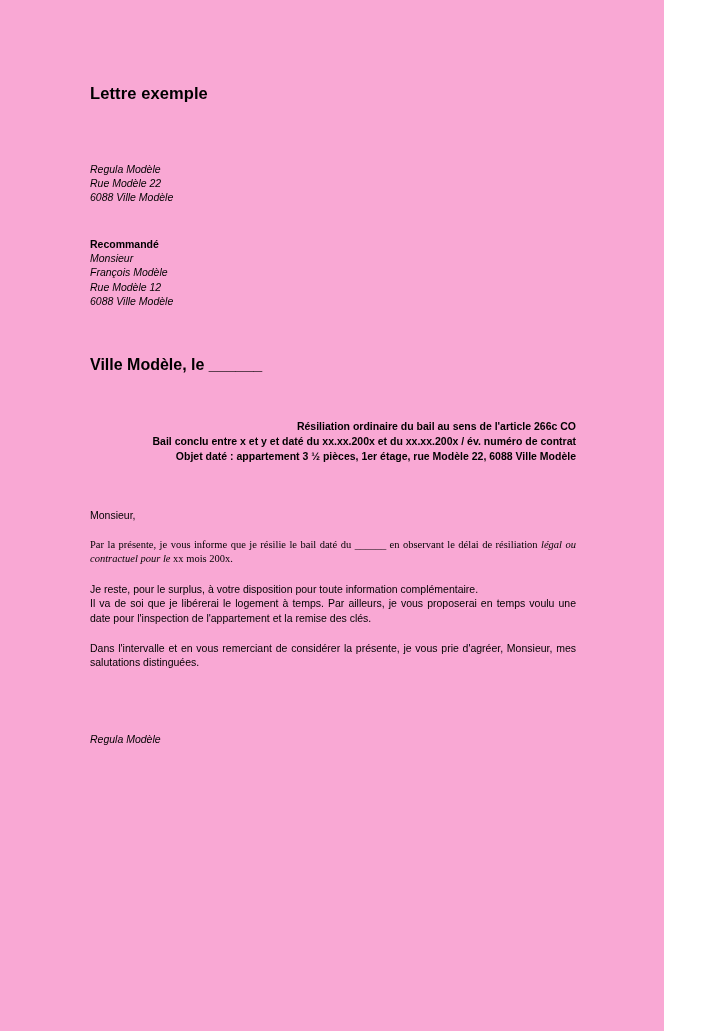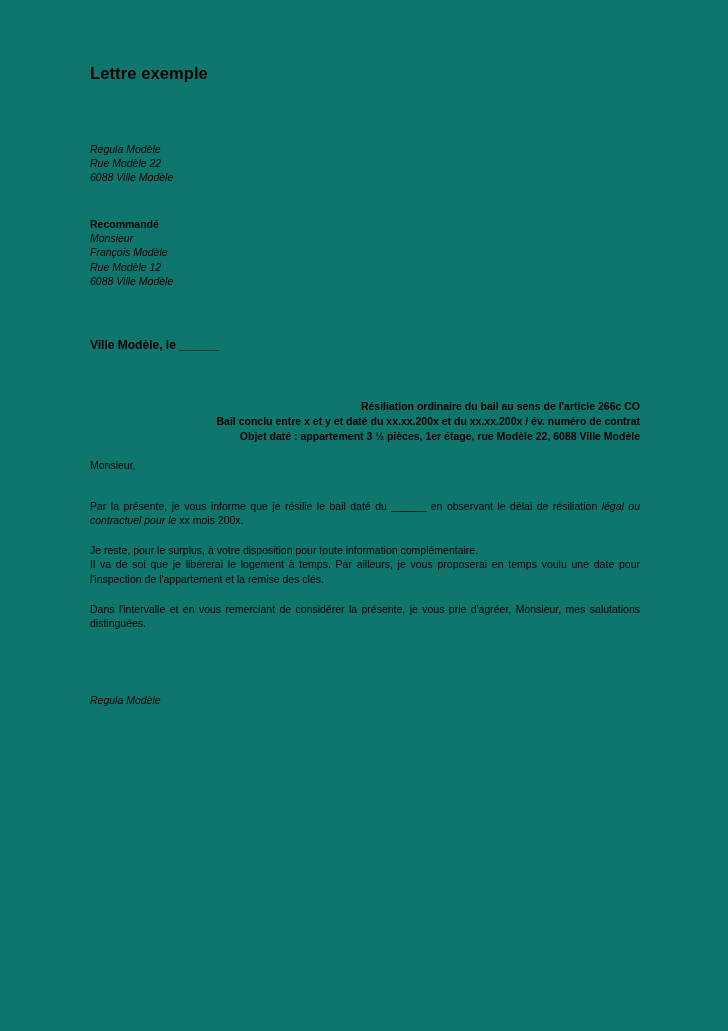--- a/index.html
+++ b/index.html
@@ -9,25 +9,25 @@
   }
   body {
     width: 728px;
     height: 1031px;
     font-family: "Liberation Sans", sans-serif;
     color: #000000;
     -webkit-font-smoothing: antialiased;
   }
   .page {
     position: relative;
-    width: 728px;
+    width: 664px;
     height: 1031px;
-    background: #0f766e;
+    background: #f9a8d4;
     box-sizing: border-box;
-    padding: 64px 88px 0 90px;
+    padding: 84px 88px 0 90px;
   }
   .doc-title {
     font-size: 16.5px;
     font-weight: bold;
     line-height: 1.2;
     margin: 0 0 0 0;
     letter-spacing: 0.1px;
   }
   .block {
     font-size: 10.5px;
@@ -48,49 +48,50 @@
   .recipient .r-label {
     font-weight: bold;
     font-style: normal;
   }
   .recipient div {
     font-style: italic;
   }
   .place-date {
     margin-top: 50px;
     font-weight: bold;
-    font-size: 12px;
+    font-size: 16px;
     line-height: 14.3px;
   }
   .subject {
     margin-top: 47px;
     font-size: 10.5px;
     line-height: 14.6px;
     font-weight: bold;
   }
   .subject .s-line {
     font-weight: bold;
     text-align: right;
   }
   .subject .s-italic {
     font-weight: bold;
   }
   .salutation {
-    margin-top: 15px;
+    margin-top: 45px;
     font-size: 10.5px;
     line-height: 14.3px;
   }
   .para {
     margin-top: 15px;
     font-size: 10.5px;
     line-height: 14.6px;
     text-align: justify;
   }
   .para.first {
-    margin-top: 26px;
+    margin-top: 15px;
+    font-family: Liberation Serif, serif;
   }
   .signature {
     margin-top: 62px;
     font-size: 10.5px;
     font-style: italic;
     line-height: 14.3px;
   }
 </style>
 </head>
 <body>

